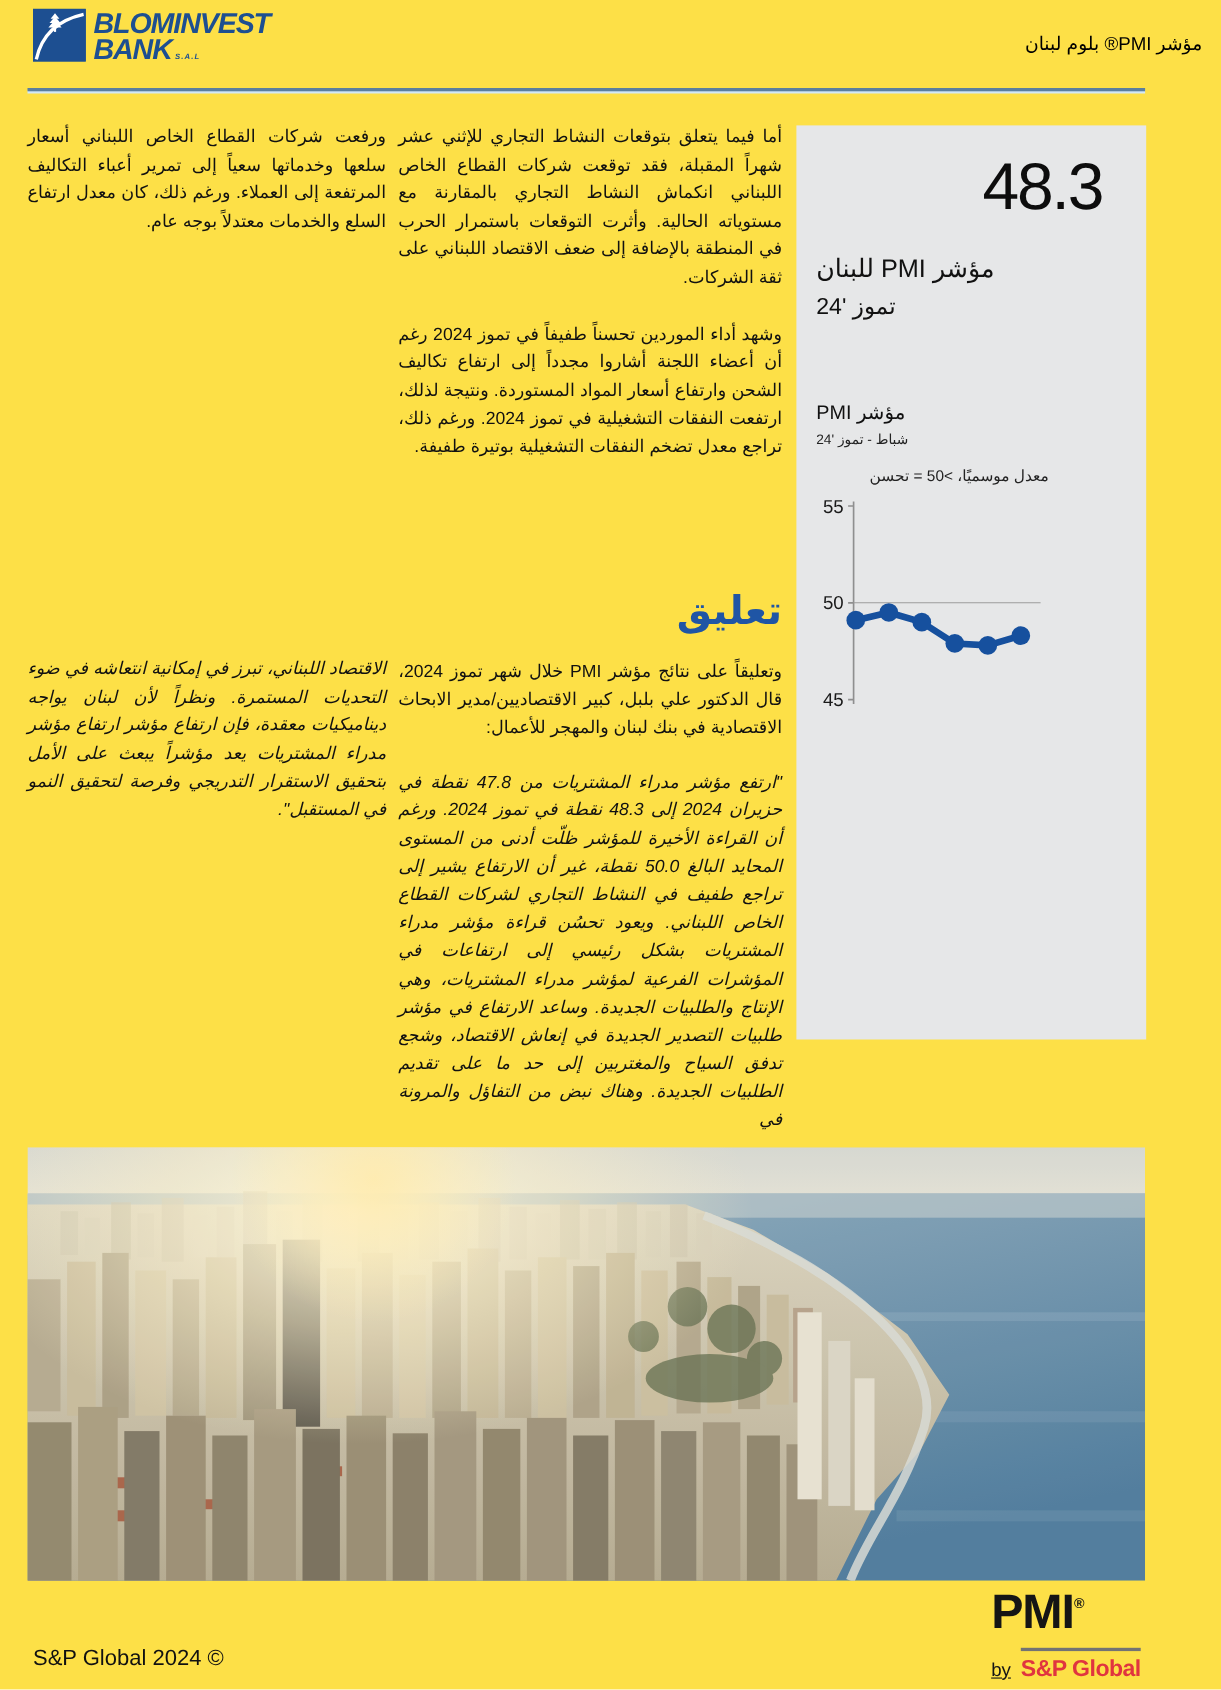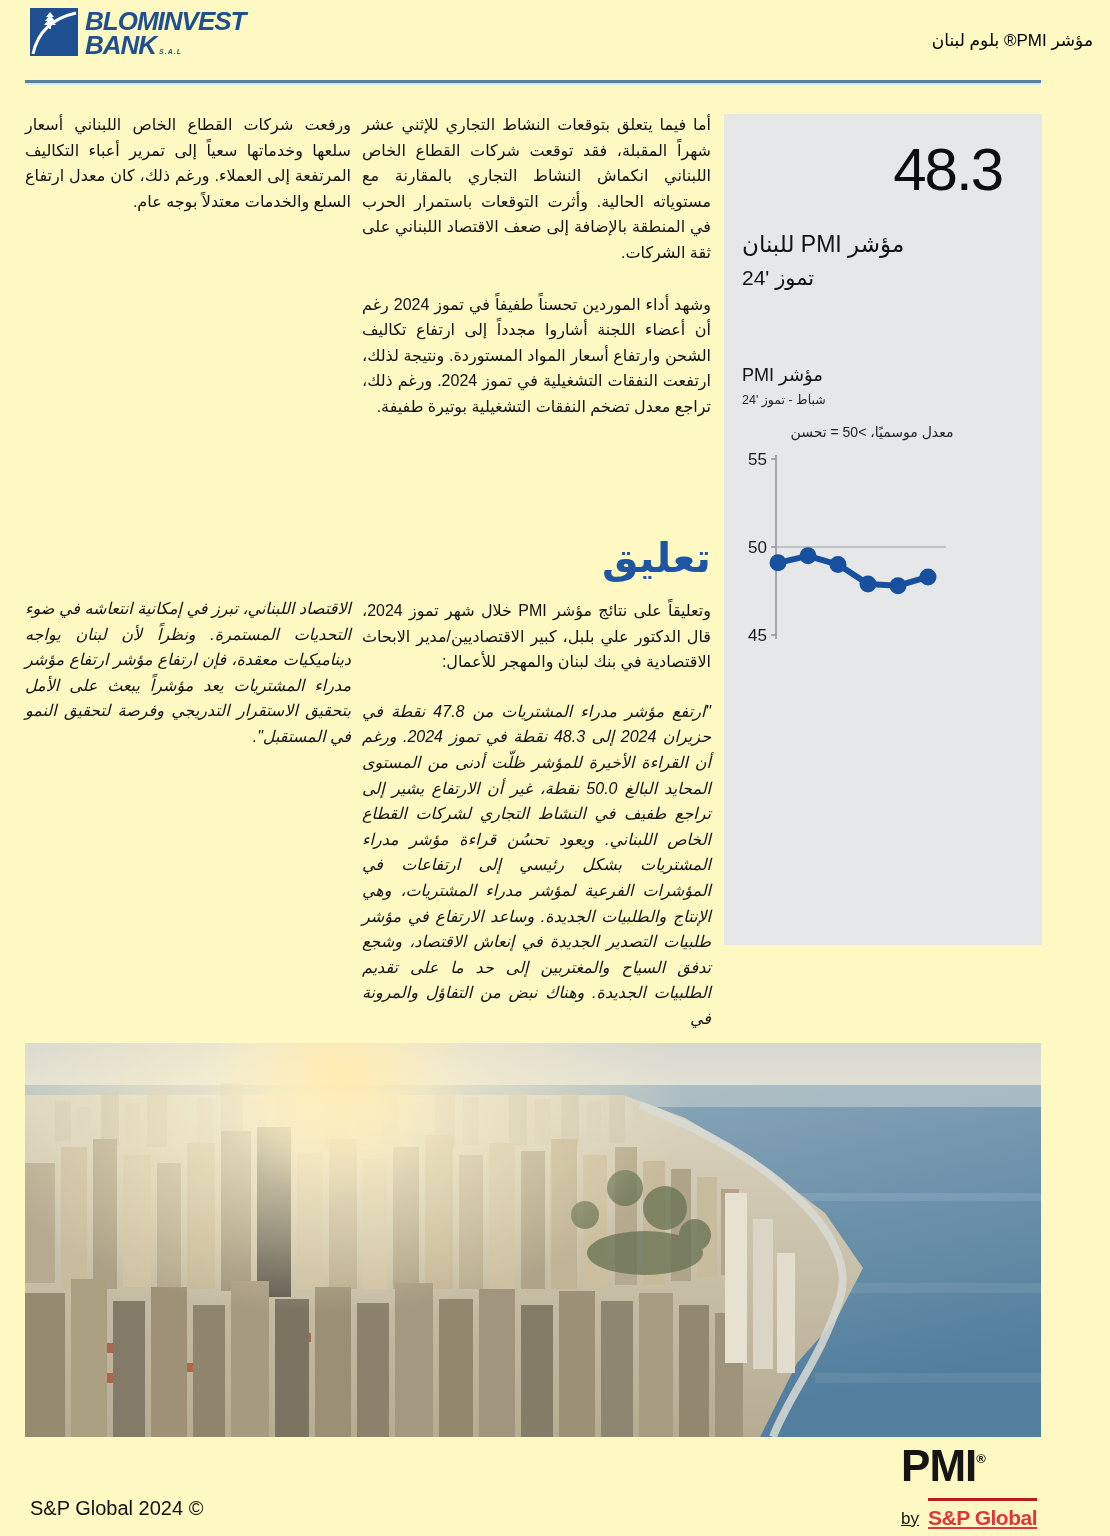--- a/index.html
+++ b/index.html
@@ -1,17 +1,17 @@
 <!DOCTYPE html>
 <html lang="ar"><head>
 <meta charset="utf-8">
 <style>
   html,body{margin:0;padding:0;background:#fff;}
   .page{
-    position:relative;width:1110px;height:1536px;background:#fef9c3;overflow:hidden;
+    position:relative;width:1110px;height:1536px;background:#fde047;overflow:hidden;
     font-family:"Liberation Sans","DejaVu Sans",sans-serif;color:#111;
   }
   
   .logo{position:absolute;left:30px;top:8px;display:flex;align-items:flex-start;gap:7px;}
   .logo-square{width:48px;height:48px;background:#1d4f91;flex:0 0 auto;}
   .logo-text{line-height:0.92;padding-top:2px;}
   .logo-line1,.logo-line2{
     font-weight:bold;font-style:italic;color:#1d4f91;font-size:26px;letter-spacing:-1px;
   }
   .logo-sal{font-size:7px;font-style:italic;color:#1d4f91;font-weight:bold;margin-left:3px;letter-spacing:1px;}
@@ -40,39 +40,39 @@
   .panel-label{font-size:23px;text-align:left;margin-top:30px;direction:rtl;}
   .panel-period{font-size:21px;text-align:left;margin-top:8px;direction:rtl;}
   .chart-head{margin-top:74px;text-align:left;direction:rtl;}
   .chart-title{font-size:18px;color:#111;}
   .chart-subtitle{font-size:12.5px;color:#222;margin-top:6px;}
   .chart-note{font-size:14px;color:#222;margin-top:17px;text-align:center;}
   .chart-wrap{margin-top:6px;margin-right:-18px;direction:ltr;}
   
   .comment-heading{
     position:absolute;right:399px;top:534px;direction:rtl;
-    font-size:41px;font-weight:bold;color:#1f55a5;
+    font-size:36px;font-weight:bold;color:#1f55a5;
   }
   .col-mid-comment{position:absolute;left:362px;top:598px;width:349px;}
   .col-mid-comment .intro{margin:0 0 24px 0;}
   .quote{font-style:italic;margin:0;}
   .col-left-comment{position:absolute;left:25px;top:596px;width:326px;}
   
   .photo{position:absolute;left:25px;top:1043px;width:1016px;height:394px;}
   .photo svg{display:block;}
   
   .footer-copy{position:absolute;left:30px;top:1497px;font-size:20px;color:#111;}
   .pmi-logo{position:absolute;right:73px;top:1444px;text-align:left;}
   .pmi-word{font-size:44px;font-weight:bold;color:#151515;letter-spacing:-1px;line-height:1;}
   .pmi-word sup{font-size:13px;font-weight:bold;vertical-align:18px;letter-spacing:0;}
   .pmi-by{margin-top:10px;display:flex;align-items:flex-end;gap:9px;}
   .pmi-by .by{font-size:17px;color:#151515;padding-bottom:1px;text-decoration:underline;}
   .pmi-by .brand{
-    font-size:21px;font-weight:bold;color:#e0353f;border-top:3px solid #b91c1c;
-    padding-top:5px;display:inline-block;letter-spacing:-0.5px;text-decoration:underline;
+    font-size:21px;font-weight:bold;color:#e0353f;border-top:3px solid #737373;
+    padding-top:5px;display:inline-block;letter-spacing:-0.5px;
   }
 </style>
 </head>
 <body>
 
 <div class="page">
 
   <div class="logo">
     <div class="logo-square">
       <svg width="48" height="48" viewBox="0 0 48 48">

